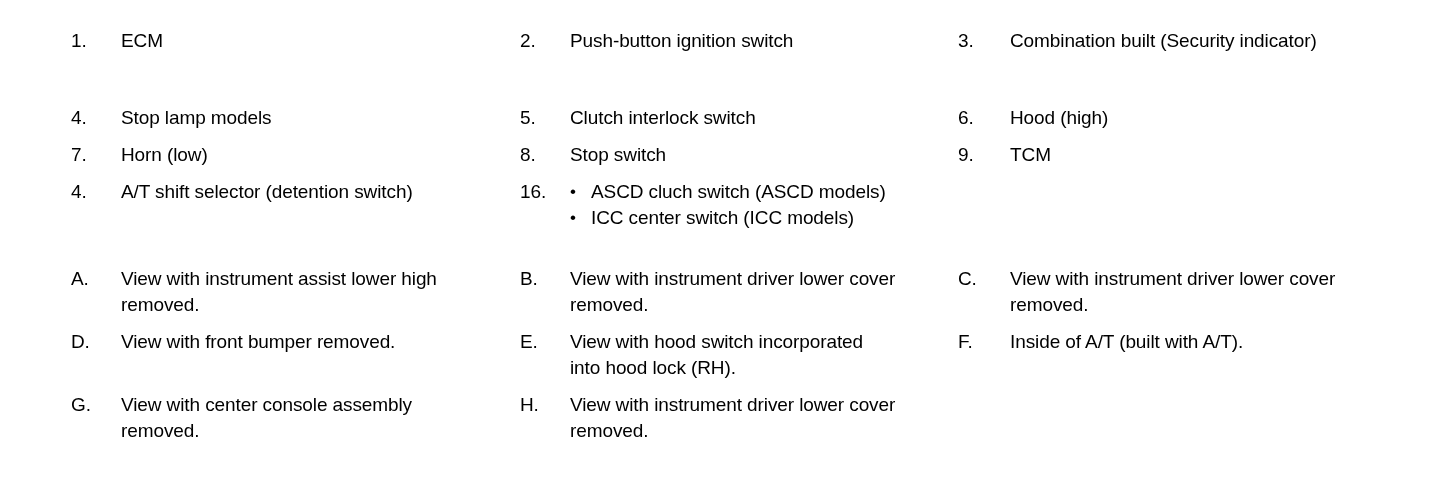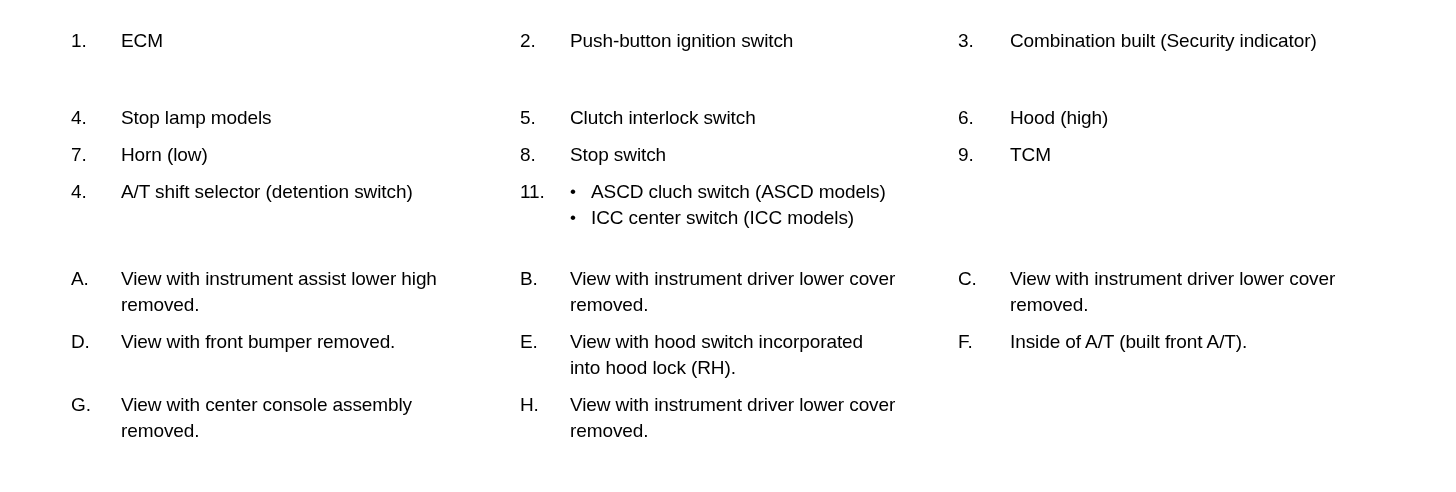--- a/index.html
+++ b/index.html
@@ -158,21 +158,21 @@
         <span class="cell-body">TCM</span>
       </div>
     </div>
 
     <div class="legend-row">
       <div class="legend-cell">
         <span class="cell-marker">4.</span>
         <span class="cell-body wide">A/T shift selector (detention switch)</span>
       </div>
       <div class="legend-cell">
-        <span class="cell-marker">11.</span>
+        <span class="cell-marker">16.</span>
         <ul class="sub-bullets cell-body">
           <li class="sub-bullet">
             <span class="sub-bullet-dot">•</span>
             <span class="sub-bullet-text">ASCD cluch switch (ASCD models)</span>
           </li>
           <li class="sub-bullet">
             <span class="sub-bullet-dot">•</span>
             <span class="sub-bullet-text">ICC center switch (ICC models)</span>
           </li>
         </ul>
@@ -206,21 +206,21 @@
       <div class="legend-cell">
         <span class="cell-marker">D.</span>
         <span class="cell-body wide">View with front bumper removed.</span>
       </div>
       <div class="legend-cell">
         <span class="cell-marker">E.</span>
         <span class="cell-body">View with hood switch incorporated into hood lock (RH).</span>
       </div>
       <div class="legend-cell">
         <span class="cell-marker">F.</span>
-        <span class="cell-body">Inside of A/T (built front A/T).</span>
+        <span class="cell-body">Inside of A/T (built with A/T).</span>
       </div>
     </div>
 
     <div class="legend-row">
       <div class="legend-cell">
         <span class="cell-marker">G.</span>
         <span class="cell-body wide">View with center console assembly removed.</span>
       </div>
       <div class="legend-cell">
         <span class="cell-marker">H.</span>

